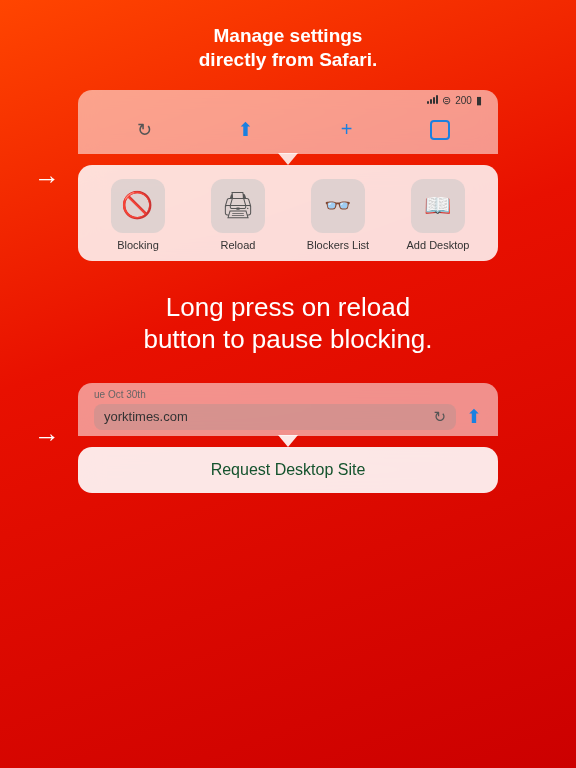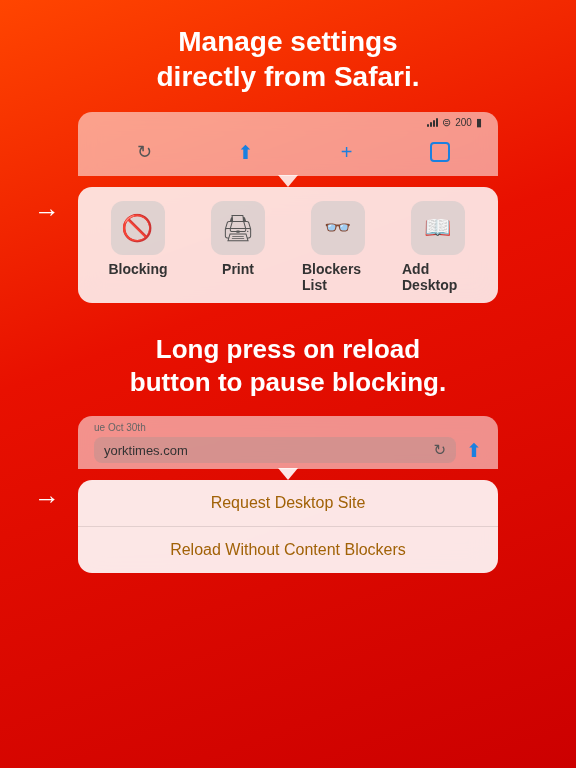--- a/index.html
+++ b/index.html
@@ -10,21 +10,21 @@
       overflow: hidden;
       background: linear-gradient(160deg, #ff4500 0%, #e81000 40%, #cc0000 100%);
       font-family: -apple-system, 'SF Pro Display', 'Helvetica Neue', Arial, sans-serif;
       display: flex;
       flex-direction: column;
       align-items: center;
     }
 
     .section-title {
       color: white;
-      font-size: 28px;
+      font-size: 19px;
       font-weight: 700;
       text-align: center;
       line-height: 1.25;
       margin-top: 24px;
       padding: 0 40px;
     }
 
     .browser-toolbar-top {
       background: rgba(255,255,255,0.55);
       backdrop-filter: blur(10px);
@@ -107,24 +107,23 @@
       background: rgba(200,200,200,0.55);
       border-radius: 12px;
       display: flex;
       align-items: center;
       justify-content: center;
       font-size: 24px;
       color: #555;
     }
 
     .popup-label {
-      font-size: 14px;
+      font-size: 11px;
       color: #333;
       text-align: left;
-      font-weight: bold;
     }
 
     .arrow-left {
       color: white;
       font-size: 26px;
       font-weight: 700;
       position: absolute;
       left: -44px;
       top: 50%;
       transform: translateY(-50%);
@@ -133,39 +132,40 @@
     .top-section-wrapper {
       position: relative;
       width: 420px;
       margin-top: 18px;
     }
 
     
     .section-title-2 {
       color: white;
       font-size: 26px;
-      font-weight: 700;
+      font-weight: 400;
       text-align: center;
       line-height: 1.25;
       margin-top: 30px;
       padding: 0 40px;
     }
 
     
     .bottom-section-wrapper {
       position: relative;
       width: 420px;
       margin-top: 18px;
     }
 
     .browser-toolbar-bottom {
       background: rgba(255,255,255,0.55);
       backdrop-filter: blur(10px);
       border-radius: 14px 14px 0 0;
       padding: 6px 16px 6px;
+      margin-top: 9px;
     }
 
     .bottom-bar-row1 {
       font-size: 10px;
       color: #666;
       padding-bottom: 4px;
     }
 
     .bottom-bar-row2 {
       display: flex;
@@ -199,21 +199,21 @@
     .popup-menu-bottom {
       background: rgba(255,255,255,0.9);
       backdrop-filter: blur(12px);
       border-radius: 14px;
       overflow: hidden;
     }
 
     .popup-menu-bottom-item {
       padding: 14px 16px;
       font-size: 16px;
-      color: #a16207;
+      color: #14532d;
       text-align: center;
       border-bottom: 1px solid rgba(0,0,0,0.1);
       font-weight: 400;
     }
 
     .popup-menu-bottom-item:last-child {
       border-bottom: none;
     }
 
     .arrow-left-bottom {
@@ -281,21 +281,21 @@
     <div class="popup-item">
       <div class="popup-icon-box">
         <span style="font-size:26px;">🚫</span>
       </div>
       <span class="popup-label">Blocking</span>
     </div>
     <div class="popup-item">
       <div class="popup-icon-box">
         <span style="font-size:26px;">🖨</span>
       </div>
-      <span class="popup-label">Print</span>
+      <span class="popup-label">Reload</span>
     </div>
     <div class="popup-item">
       <div class="popup-icon-box">
         <span style="font-size:22px;">👓</span>
       </div>
       <span class="popup-label">Blockers List</span>
     </div>
     <div class="popup-item">
       <div class="popup-icon-box">
         <span style="font-size:22px;">📖</span>
@@ -322,15 +322,14 @@
       <span style="color:#1a80e0; font-size:19px;">⬆</span>
     </div>
   </div>
 
   <div style="display:flex; justify-content:center; margin-top:-1px; position:relative; z-index:3;">
     <div class="caret-down-bottom" style="border-top-color: rgba(255,255,255,0.9);"></div>
   </div>
 
   <div class="popup-menu-bottom">
     <div class="popup-menu-bottom-item">Request Desktop Site</div>
-    <div class="popup-menu-bottom-item">Reload Without Content Blockers</div>
   </div>
 </div>
 
 </body></html>

